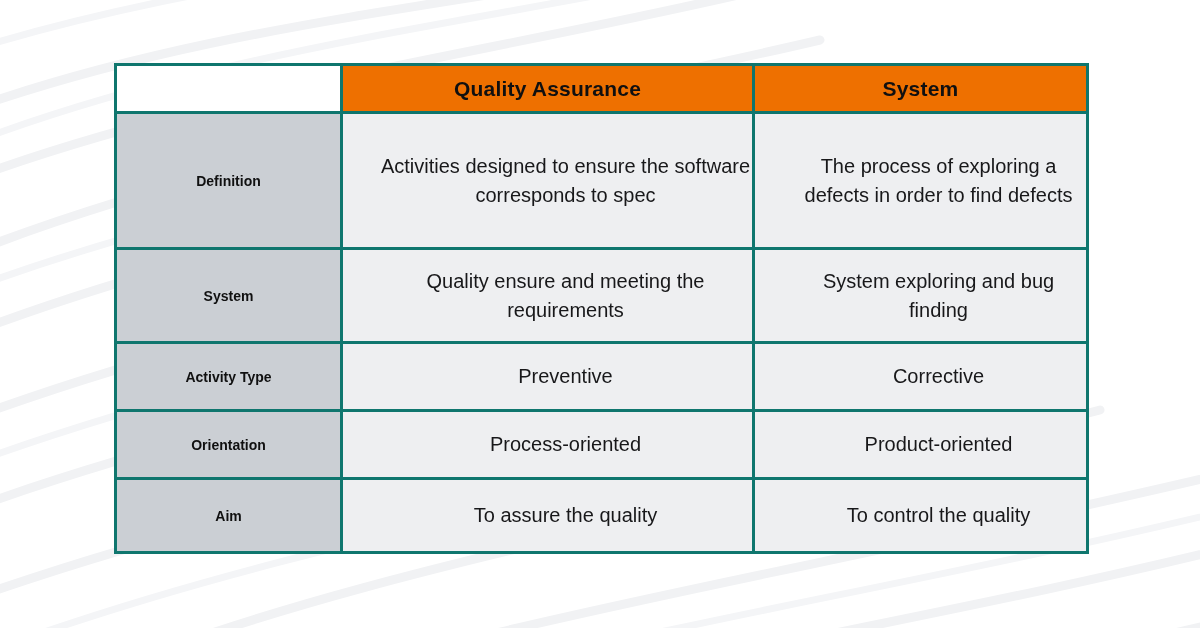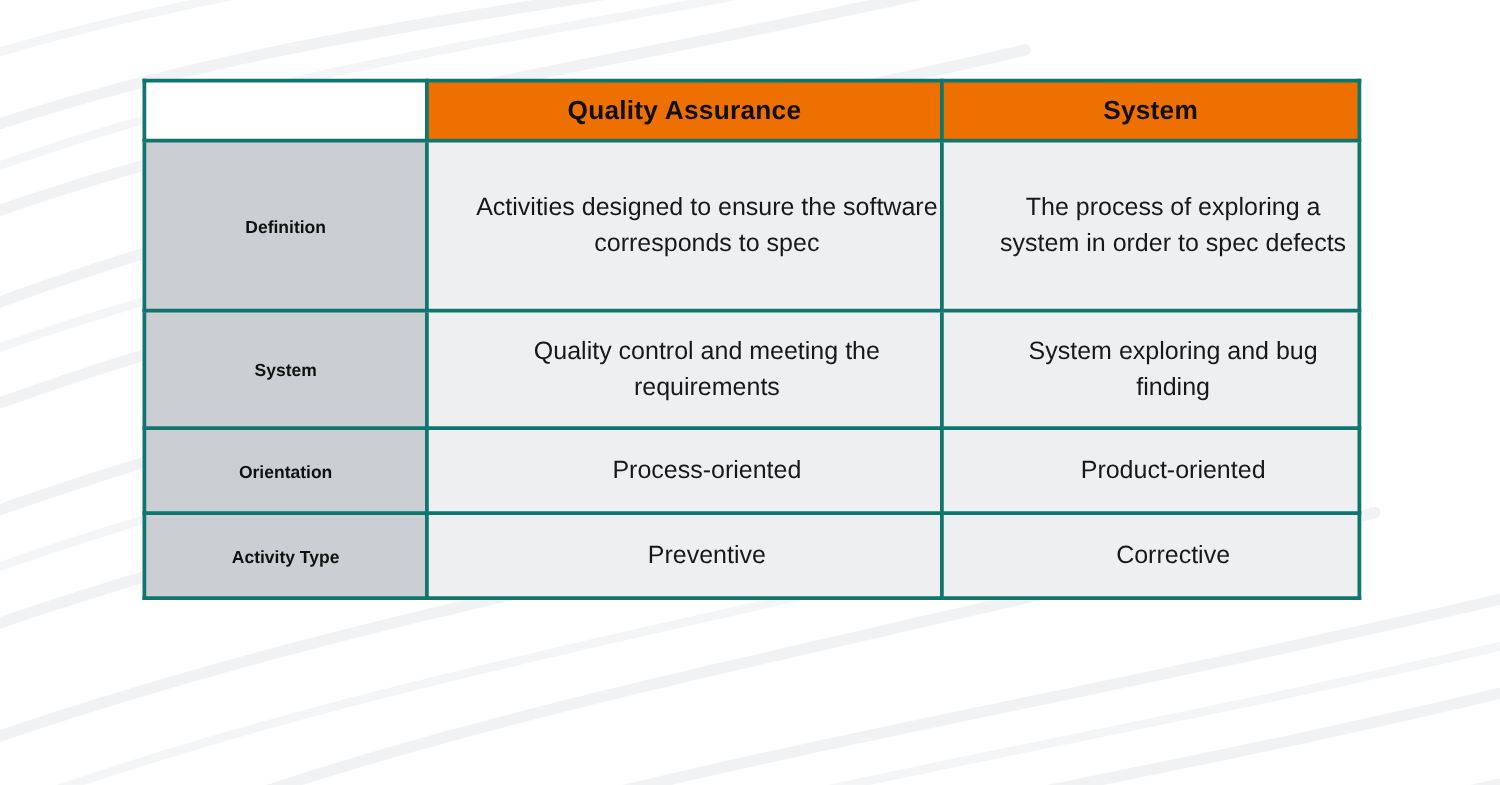--- a/index.html
+++ b/index.html
@@ -139,50 +139,59 @@
       </tr>
     </thead>
     <tbody>
 
       <tr class="r-tall">
         <td class="row-label">Definition</td>
         <td class="cell">
           <span class="cell-text">Activities designed to ensure the software corresponds to spec</span>
         </td>
         <td class="cell">
-          <span class="cell-text">The process of exploring a system in order to spec defects</span>
+          <span class="cell-text">The process of exploring a defects in order to find defects</span>
         </td>
       </tr>
 
       <tr class="r-mid">
         <td class="row-label">System</td>
         <td class="cell">
-          <span class="cell-text">Quality control and meeting the requirements</span>
+          <span class="cell-text">Quality ensure and meeting the requirements</span>
         </td>
         <td class="cell">
           <span class="cell-text">System exploring and bug finding</span>
+        </td>
+      </tr>
+
+      <tr class="r-short">
+        <td class="row-label">Activity Type</td>
+        <td class="cell">
+          <span class="cell-text">Preventive</span>
+        </td>
+        <td class="cell">
+          <span class="cell-text">Corrective</span>
         </td>
       </tr>
 
       <tr class="r-short">
         <td class="row-label">Orientation</td>
         <td class="cell">
           <span class="cell-text">Process-oriented</span>
         </td>
         <td class="cell">
           <span class="cell-text">Product-oriented</span>
         </td>
       </tr>
 
-      <tr class="r-short">
-        <td class="row-label">Activity Type</td>
+      <tr class="r-aim">
+        <td class="row-label">Aim</td>
         <td class="cell">
-          <span class="cell-text">Preventive</span>
+          <span class="cell-text">To assure the quality</span>
         </td>
         <td class="cell">
-          <span class="cell-text">Corrective</span>
+          <span class="cell-text">To control the quality</span>
         </td>
       </tr>
-
 
     </tbody>
   </table>
 </div>
 
 </body></html>

